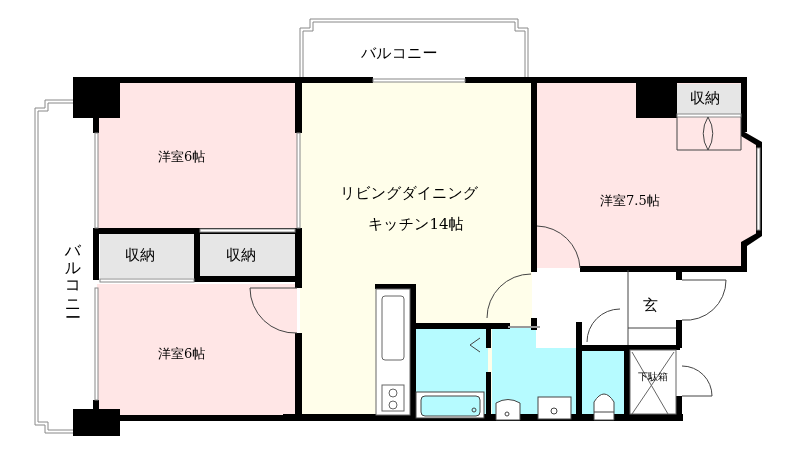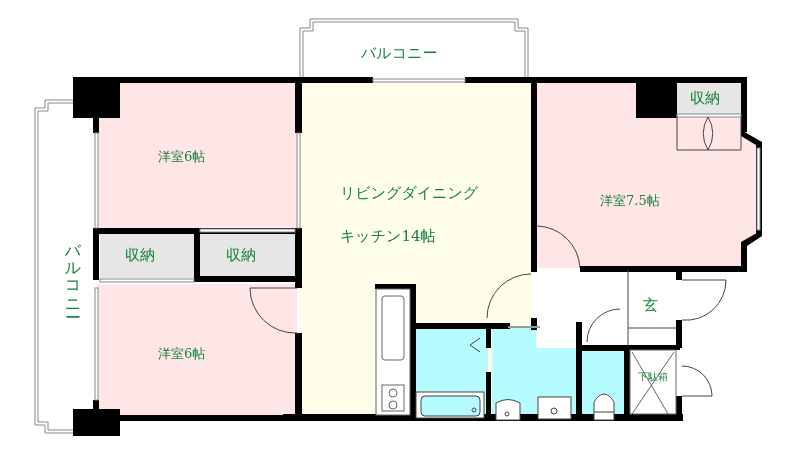--- a/index.html
+++ b/index.html
@@ -1,18 +1,18 @@
 <!DOCTYPE html>
 <html><head>
 <meta charset="utf-8">
 <style>
   html,body{margin:0;padding:0;background:#fff;}
   body{width:800px;height:453px;position:relative;overflow:hidden;font-family:"DejaVu Sans","Liberation Sans",sans-serif;}
   #plan{position:absolute;left:0;top:0;width:800px;height:453px;}
-  .lbl{position:absolute;color:#15803d;white-space:nowrap;font-family:"DejaVu Serif","Liberation Serif",serif;}
+  .lbl{position:absolute;color:#000000;white-space:nowrap;font-family:"DejaVu Serif","Liberation Serif",serif;}
   .lbl-room{font-size:13px;}
   .lbl-sm{font-size:15px;}
   .lbl-xs{font-size:10px;}
   .vert{writing-mode:vertical-rl;font-size:16px;letter-spacing:1px;}
 </style>
 </head>
 <body>
 
 <svg id="plan" viewBox="0 0 800 453" xmlns="http://www.w3.org/2000/svg">
 
@@ -147,18 +147,18 @@
     <line x1="594" y1="412" x2="614" y2="412"></line>
   </g>
 </svg>
 
 <div class="lbl lbl-sm" style="left:361px;top:44px;">バルコニー</div>
 <div class="lbl vert" style="left:62px;top:232px;">バルコニー</div>
 <div class="lbl lbl-room" style="left:158px;top:148px;">洋室6帖</div>
 <div class="lbl lbl-room" style="left:158px;top:345px;">洋室6帖</div>
 <div class="lbl lbl-room" style="left:600px;top:172px;margin-top:20px;">洋室7.5帖</div>
 <div class="lbl lbl-sm" style="left:340px;top:184px;">リビングダイニング</div>
-<div class="lbl lbl-sm" style="left:340px;top:215px;margin-top:12px;">キッチン14帖</div>
+<div class="lbl lbl-sm" style="left:368px;top:215px;">キッチン14帖</div>
 <div class="lbl lbl-sm" style="left:125px;top:246px;">収納</div>
 <div class="lbl lbl-sm" style="left:226px;top:246px;">収納</div>
 <div class="lbl lbl-sm" style="left:690px;top:89px;">収納</div>
 <div class="lbl lbl-sm" style="left:643px;top:296px;">玄</div>
 <div class="lbl lbl-xs" style="left:638px;top:330px;margin-top:40px;">下駄箱</div>
 
 </body></html>

